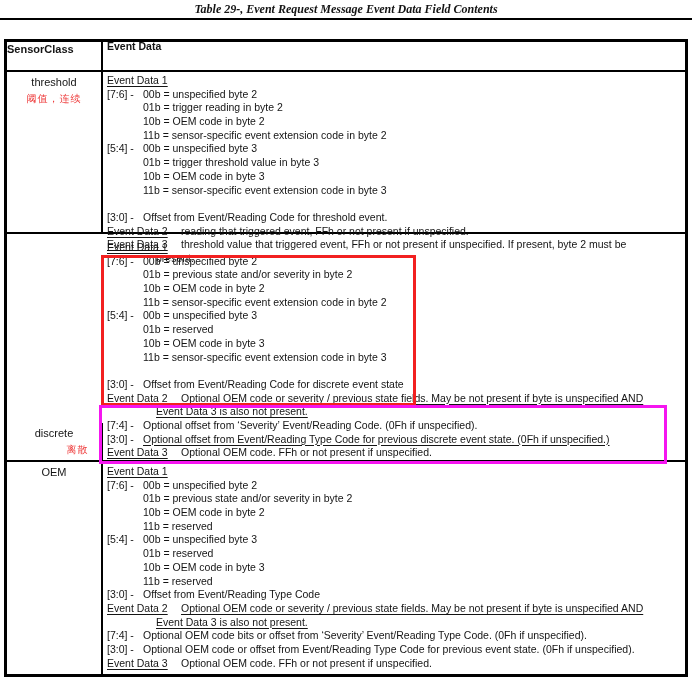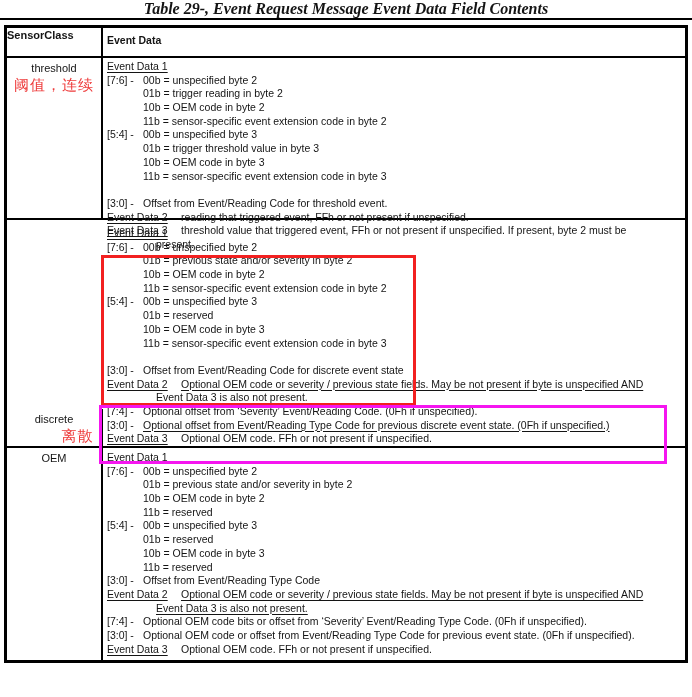--- a/index.html
+++ b/index.html
@@ -1,35 +1,35 @@
 <!DOCTYPE html>
 <html><head>
 <meta charset="utf-8">
 <style>
   html,body{margin:0;padding:0;background:#ffffff;}
   .page{position:relative;width:692px;height:697px;background:#ffffff;overflow:hidden;
         font-family:"Liberation Sans","DejaVu Sans",sans-serif;color:#141414;}
   .title{width:692px;height:18px;line-height:18px;text-align:center;
          font-family:"Liberation Serif","DejaVu Serif",serif;font-style:italic;font-weight:bold;
-         font-size:16px;border-bottom:2px solid #000;margin-bottom:5px;}
+         font-size:12px;border-bottom:2px solid #000;margin-bottom:19px;}
   .tbl{margin-left:4px;width:684px;border:3px solid #000;border-top-width:3px;box-sizing:border-box;}
   .hrow,.row{display:flex;}
   .hrow{height:30px;border-bottom:2px solid #000;box-sizing:border-box;}
   .cell-left{width:96px;border-right:2px solid #000;box-sizing:border-box;text-align:center;flex-shrink:0;}
   .cell-right{flex:1;padding-left:4px;box-sizing:border-box;}
   .hleft{display:flex;flex-direction:row;justify-content:flex-start;padding-top:1px;
          font-weight:bold;font-size:11px;line-height:13px;}
-  .hright{display:flex;align-items:flex-end;padding-bottom:10px;font-weight:bold;font-size:11px;}
+  .hright{display:flex;align-items:flex-end;padding-bottom:18px;font-weight:bold;font-size:11px;}
   .row{border-bottom:2px solid #000;box-sizing:border-box;}
   .row:last-child{border-bottom:none;}
   .row0{height:162px;}
   .row1{height:228px;align-items:flex-end;}
   .row2{height:212px;}
   .sc-name{font-size:11px;padding-top:3px;line-height:14px;}
-  .sc-note{font-size:15px;line-height:20px;letter-spacing:1px;}
+  .sc-note{font-size:10px;line-height:20px;letter-spacing:1px;}
   .cell-right{font-size:10.5px;padding-top:2px;}
   .row2 .cell-right{padding-top:3px;}
   .ln{height:13.7px;line-height:13.7px;white-space:nowrap;}
   .ln .lbl{display:inline-block;width:36px;}
   .ln.value{padding-left:36px;}
   .ln.cont{padding-left:49px;}
   .hdwrap{display:inline-block;min-width:74px;}
   .hd{text-decoration:underline;text-underline-offset:2px;}
   .u{text-decoration:underline;text-underline-offset:2px;}
   .box{position:absolute;box-sizing:border-box;pointer-events:none;}

